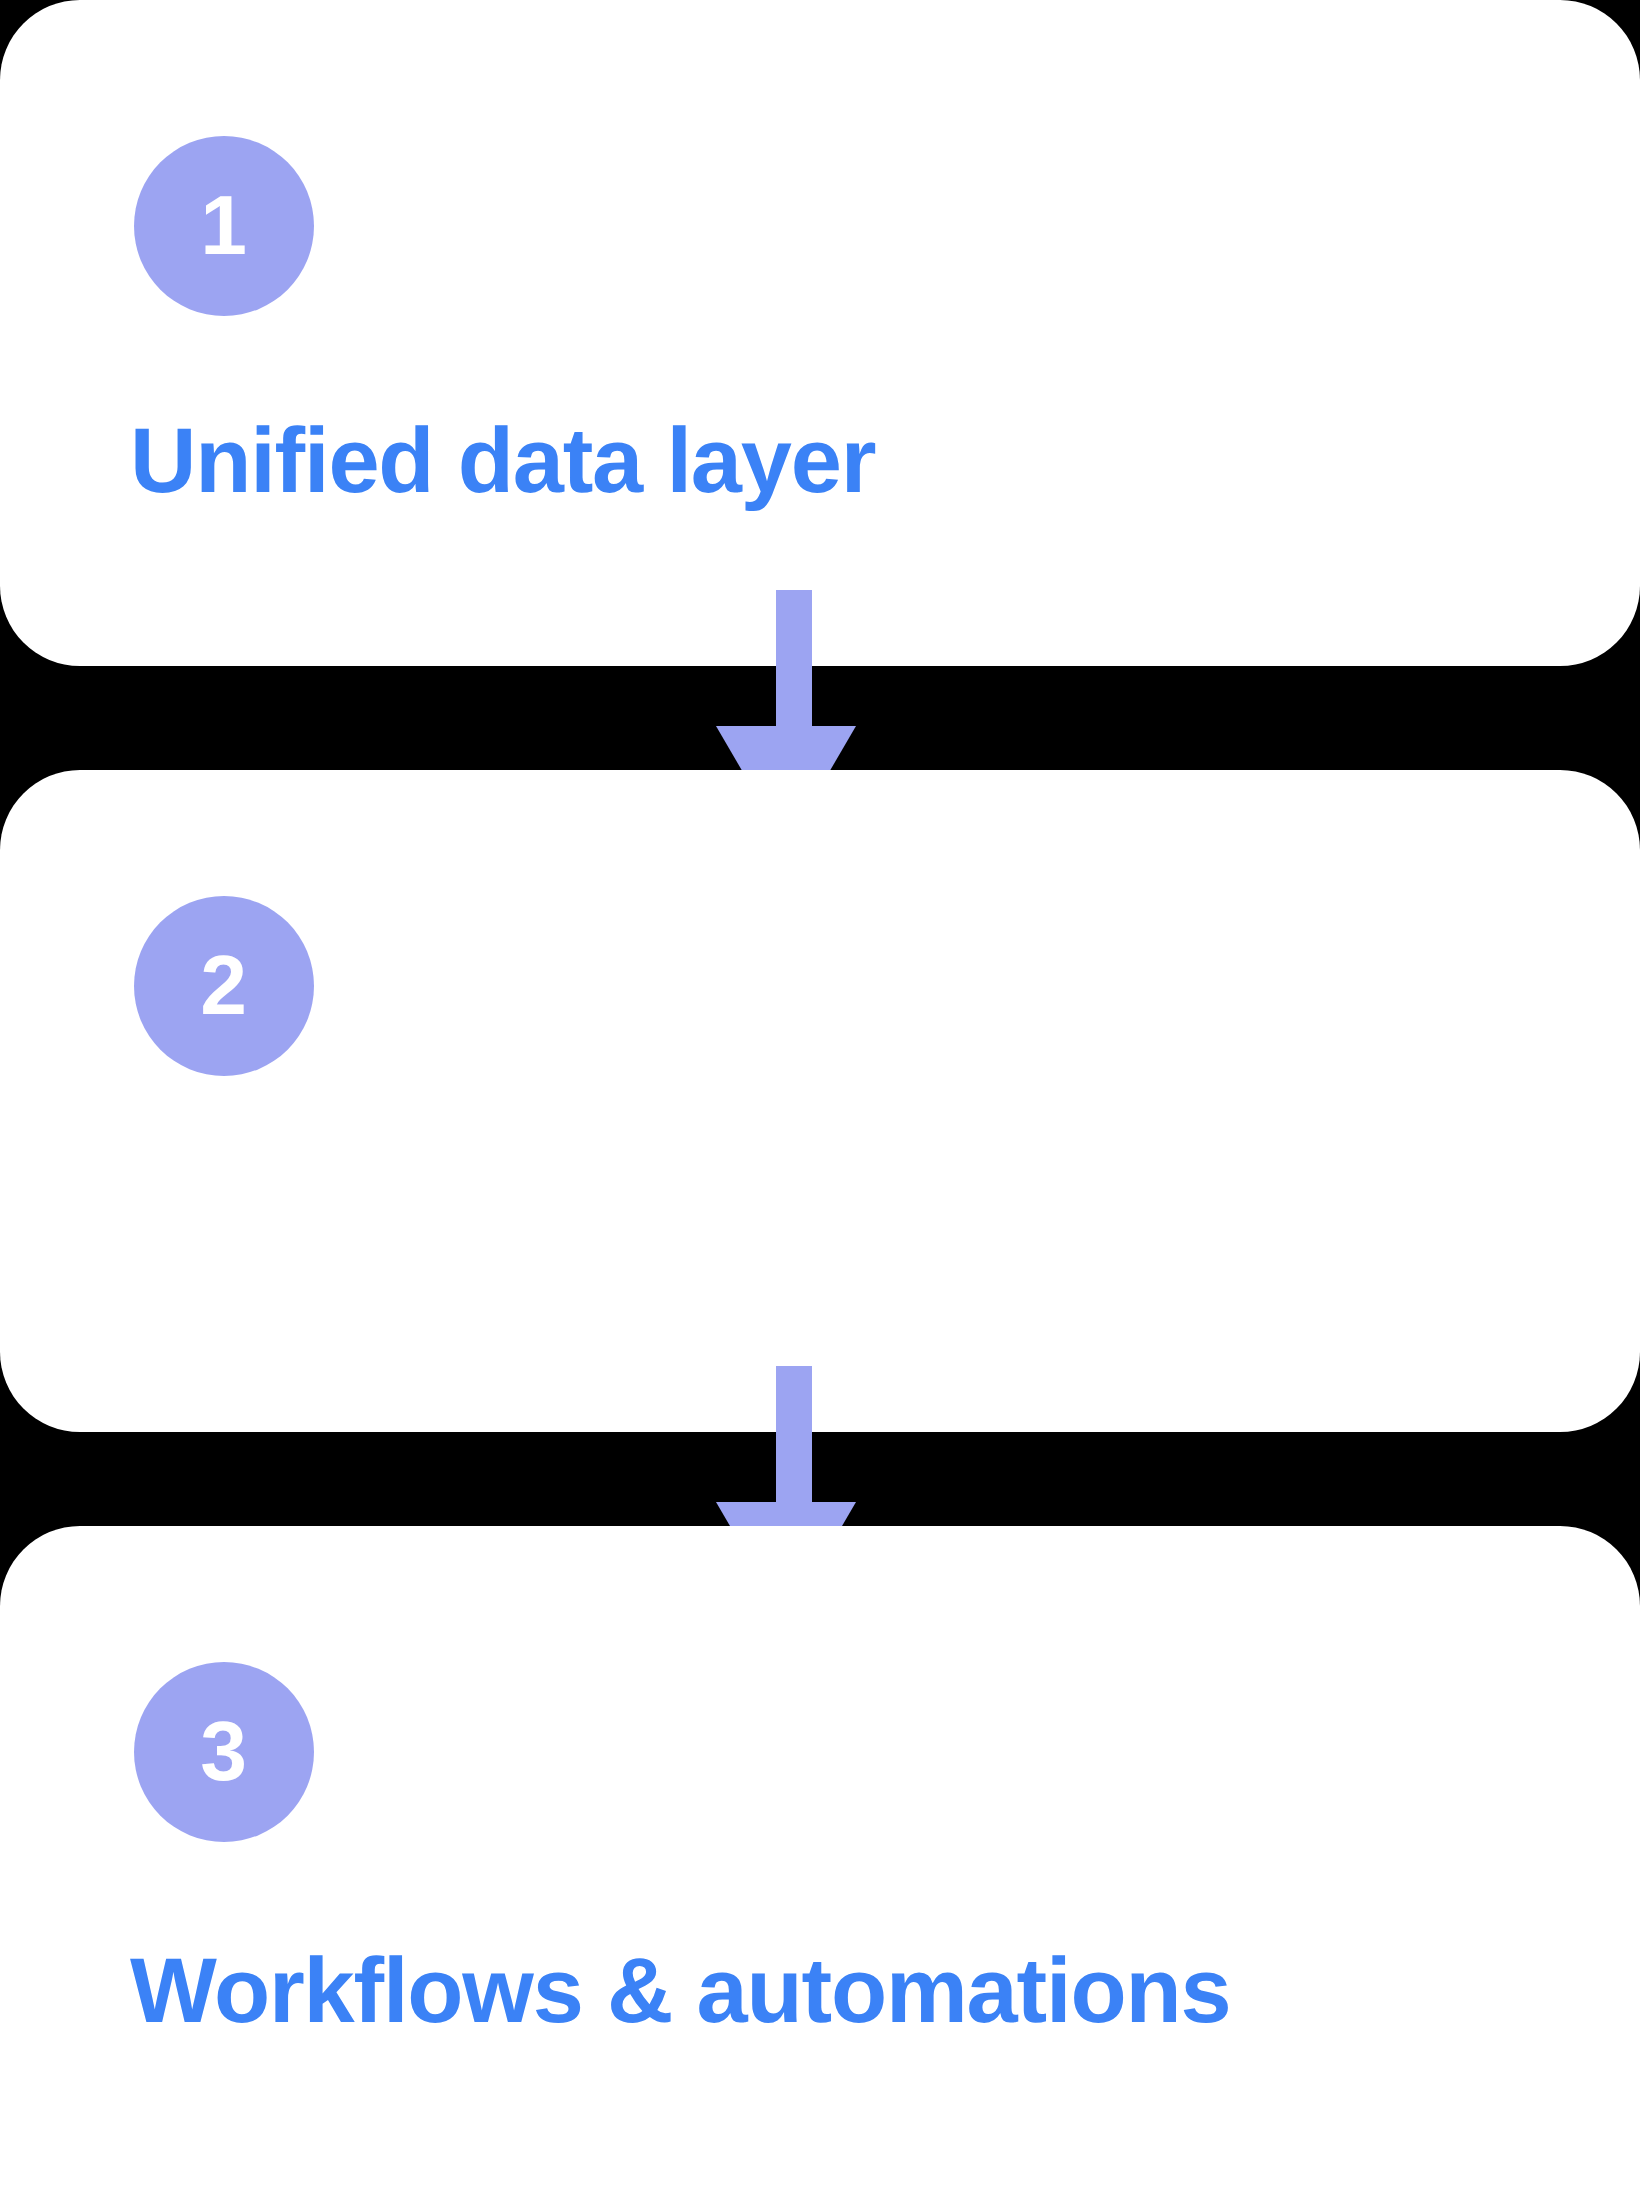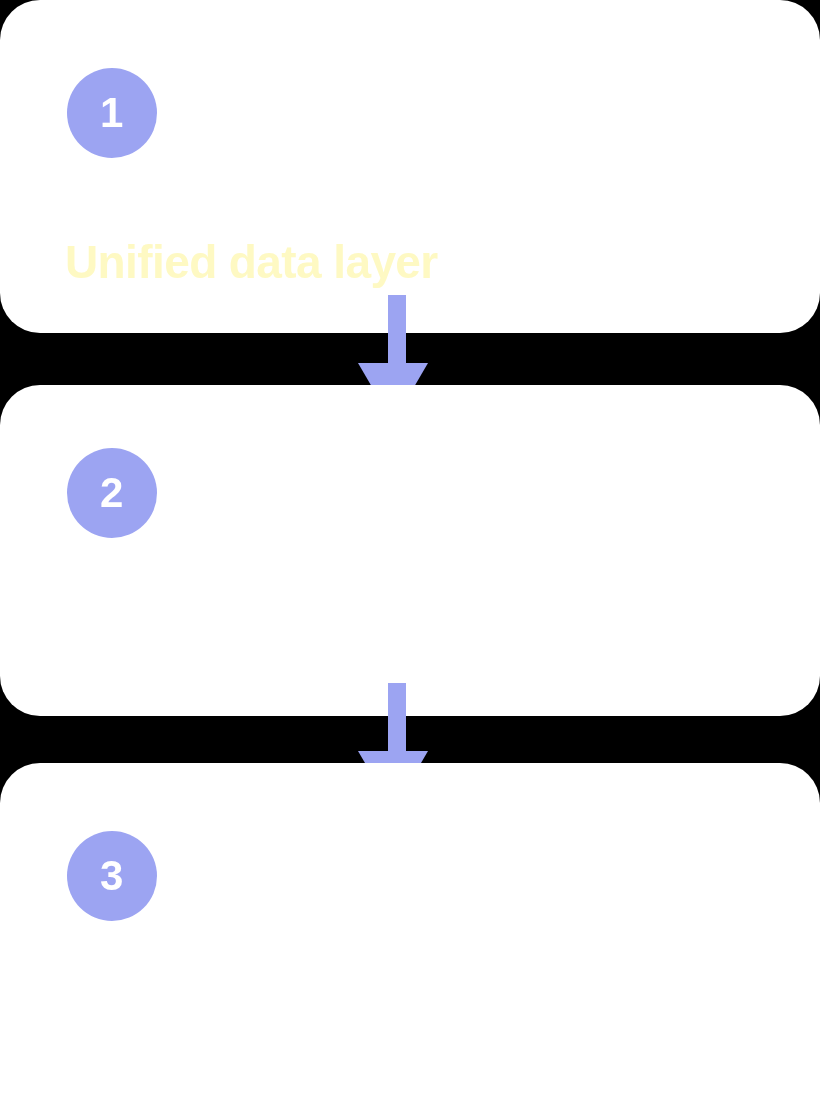--- a/index.html
+++ b/index.html
@@ -54,27 +54,26 @@
   }
 
   .badge-1 { top: 68px; }
   .badge-2 { top: 448px; }
   .badge-3 { top: 831px; }
 
   .step-title {
     position: absolute;
     left: 65px;
     right: 40px;
-    color: #fef9c3;
+    color: #3b82f6;
     font-size: 46px;
     font-weight: 700;
     letter-spacing: -0.6px;
     line-height: 1.05;
     white-space: nowrap;
-    margin-top: 32px;
   }
 
   .title-1 { top: 206px; }
   .title-2 { top: 588px; }
   .title-3 { top: 971px; }
 
   .flow-arrow {
     position: absolute;
     left: 358px;
     width: 70px;
@@ -108,14 +107,15 @@
 
   <svg class="flow-arrow arrow-2" viewBox="0 0 70 128" aria-hidden="true">
     <rect x="30" y="0" width="18" height="76" fill="#9ca4f2"></rect>
     <polygon points="0,68 70,68 35,128" fill="#9ca4f2"></polygon>
   </svg>
 
   <div class="step-card card-3"></div>
   <div class="step-badge badge-3">
     <span>3</span>
   </div>
+  <div class="step-title title-3">Workflows &amp; automations</div>
 
 </div>
 
 </body></html>

